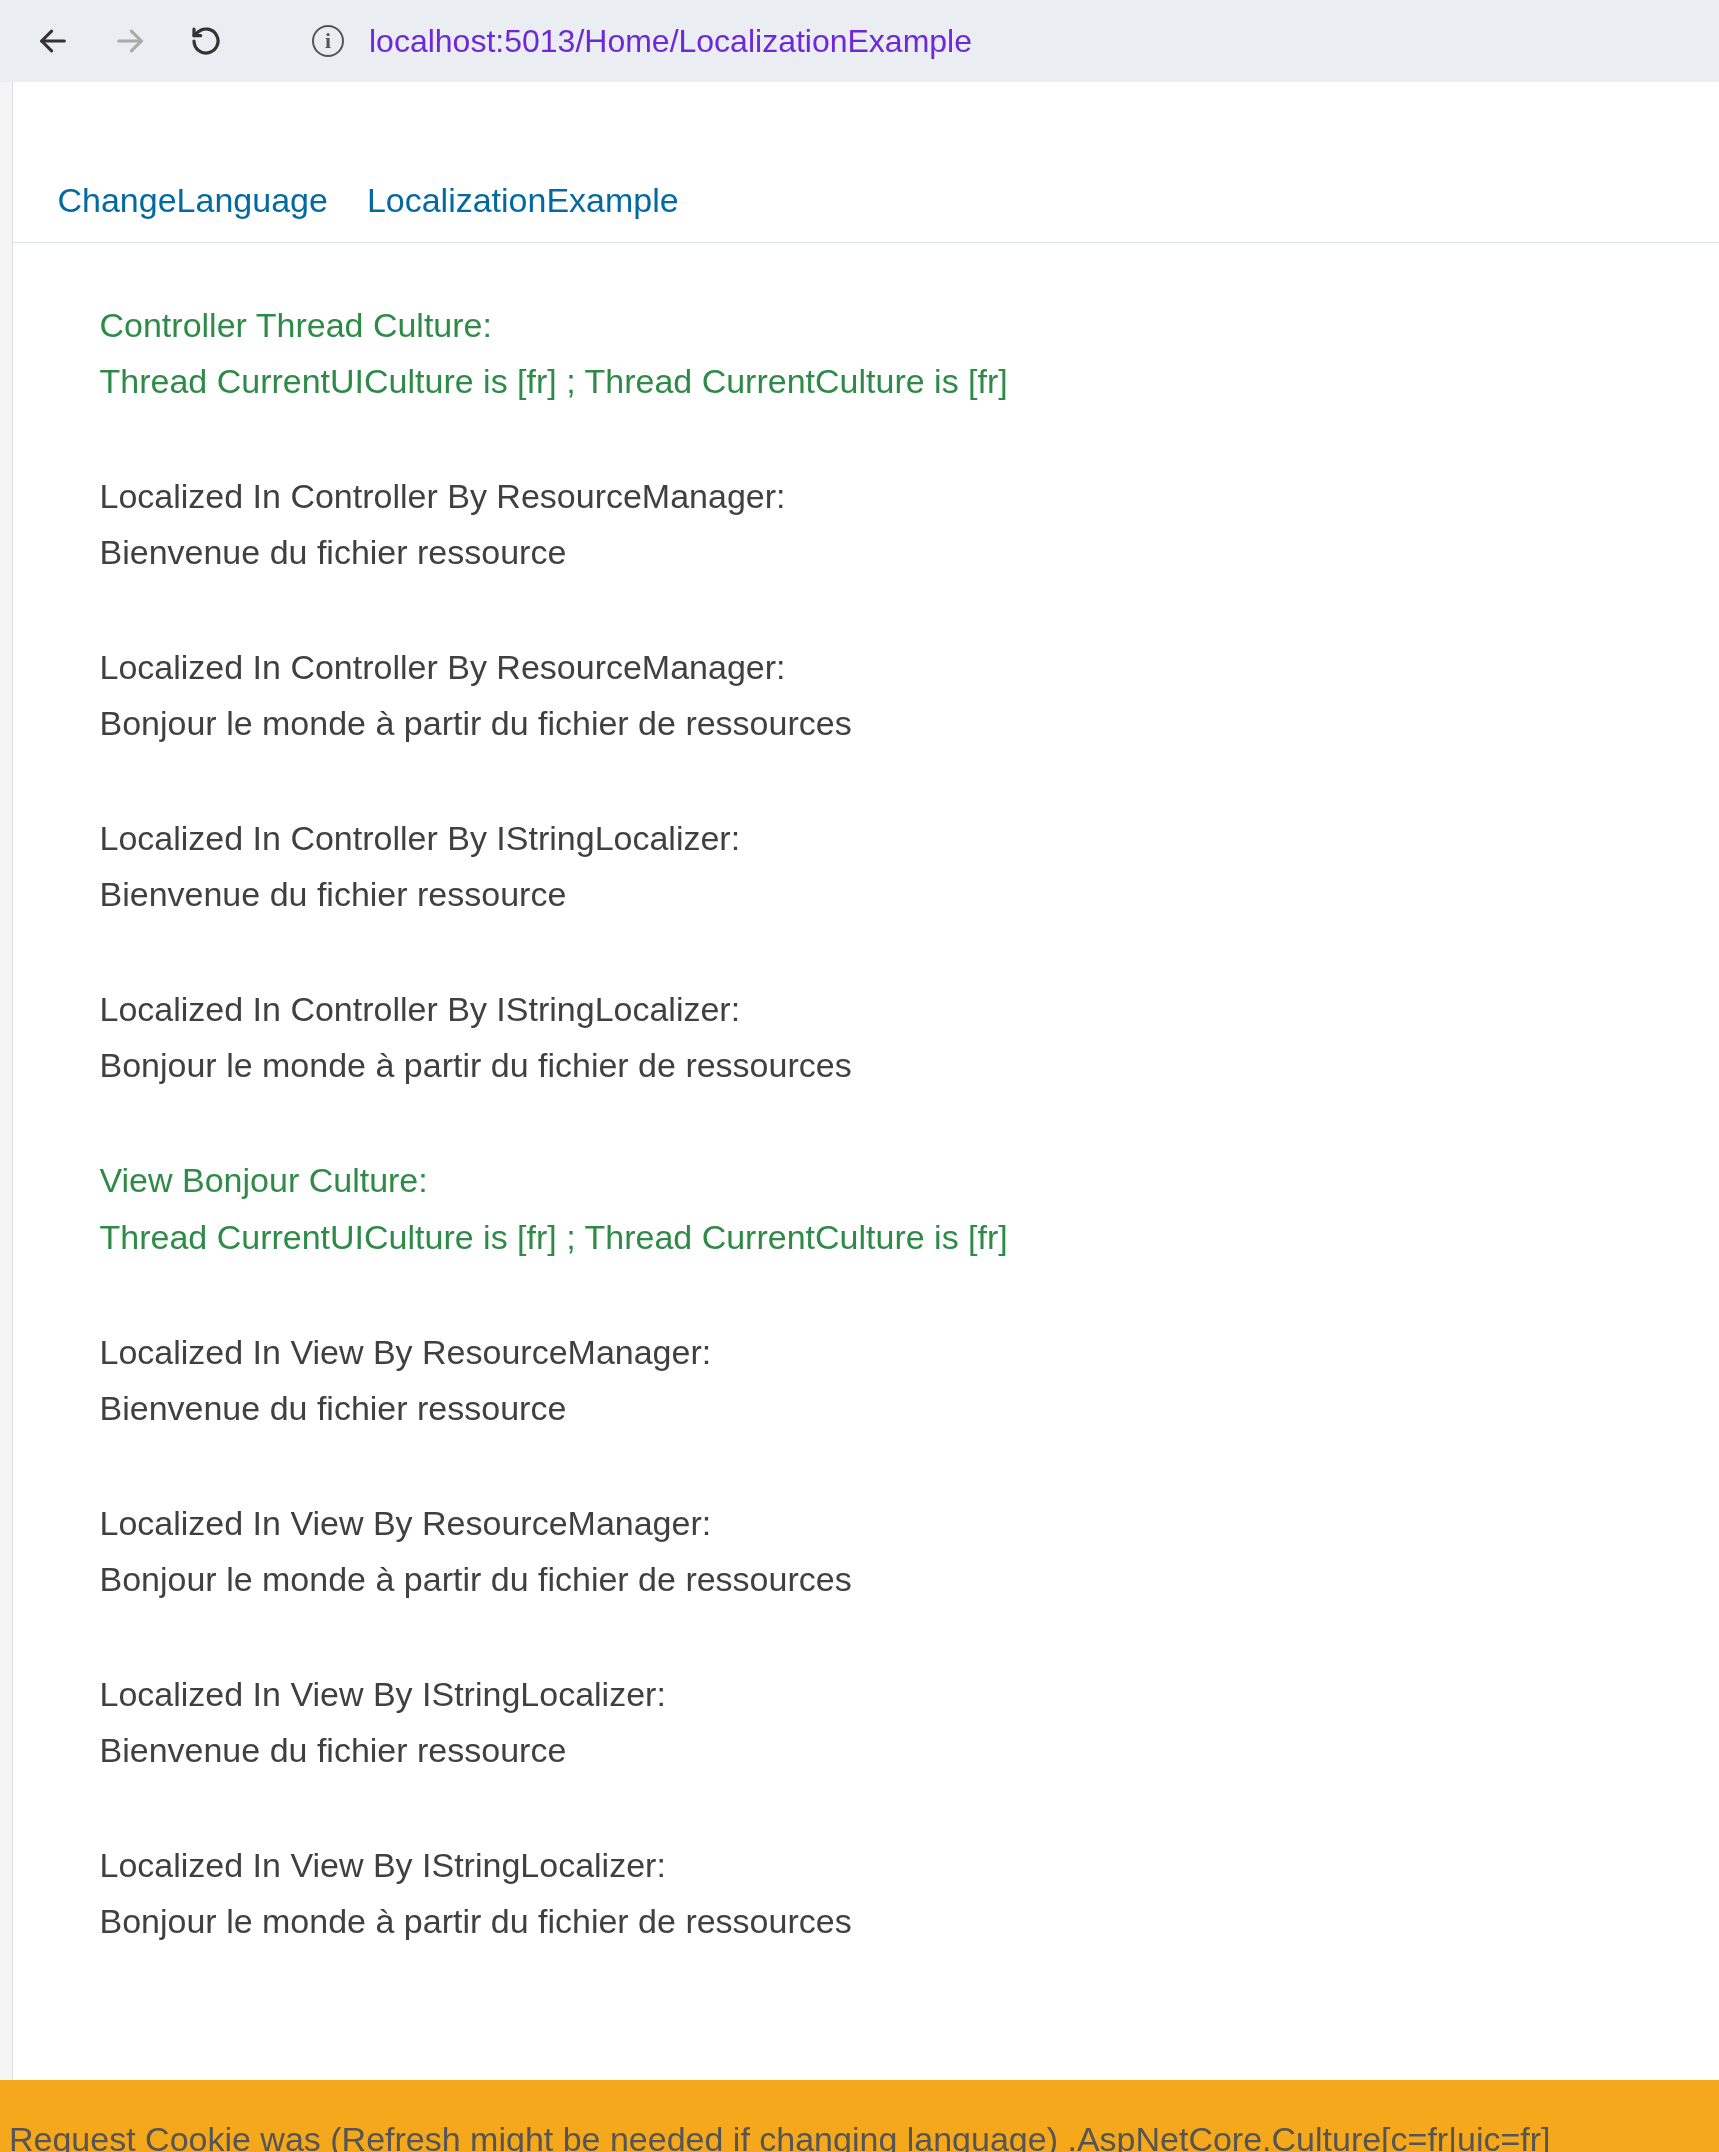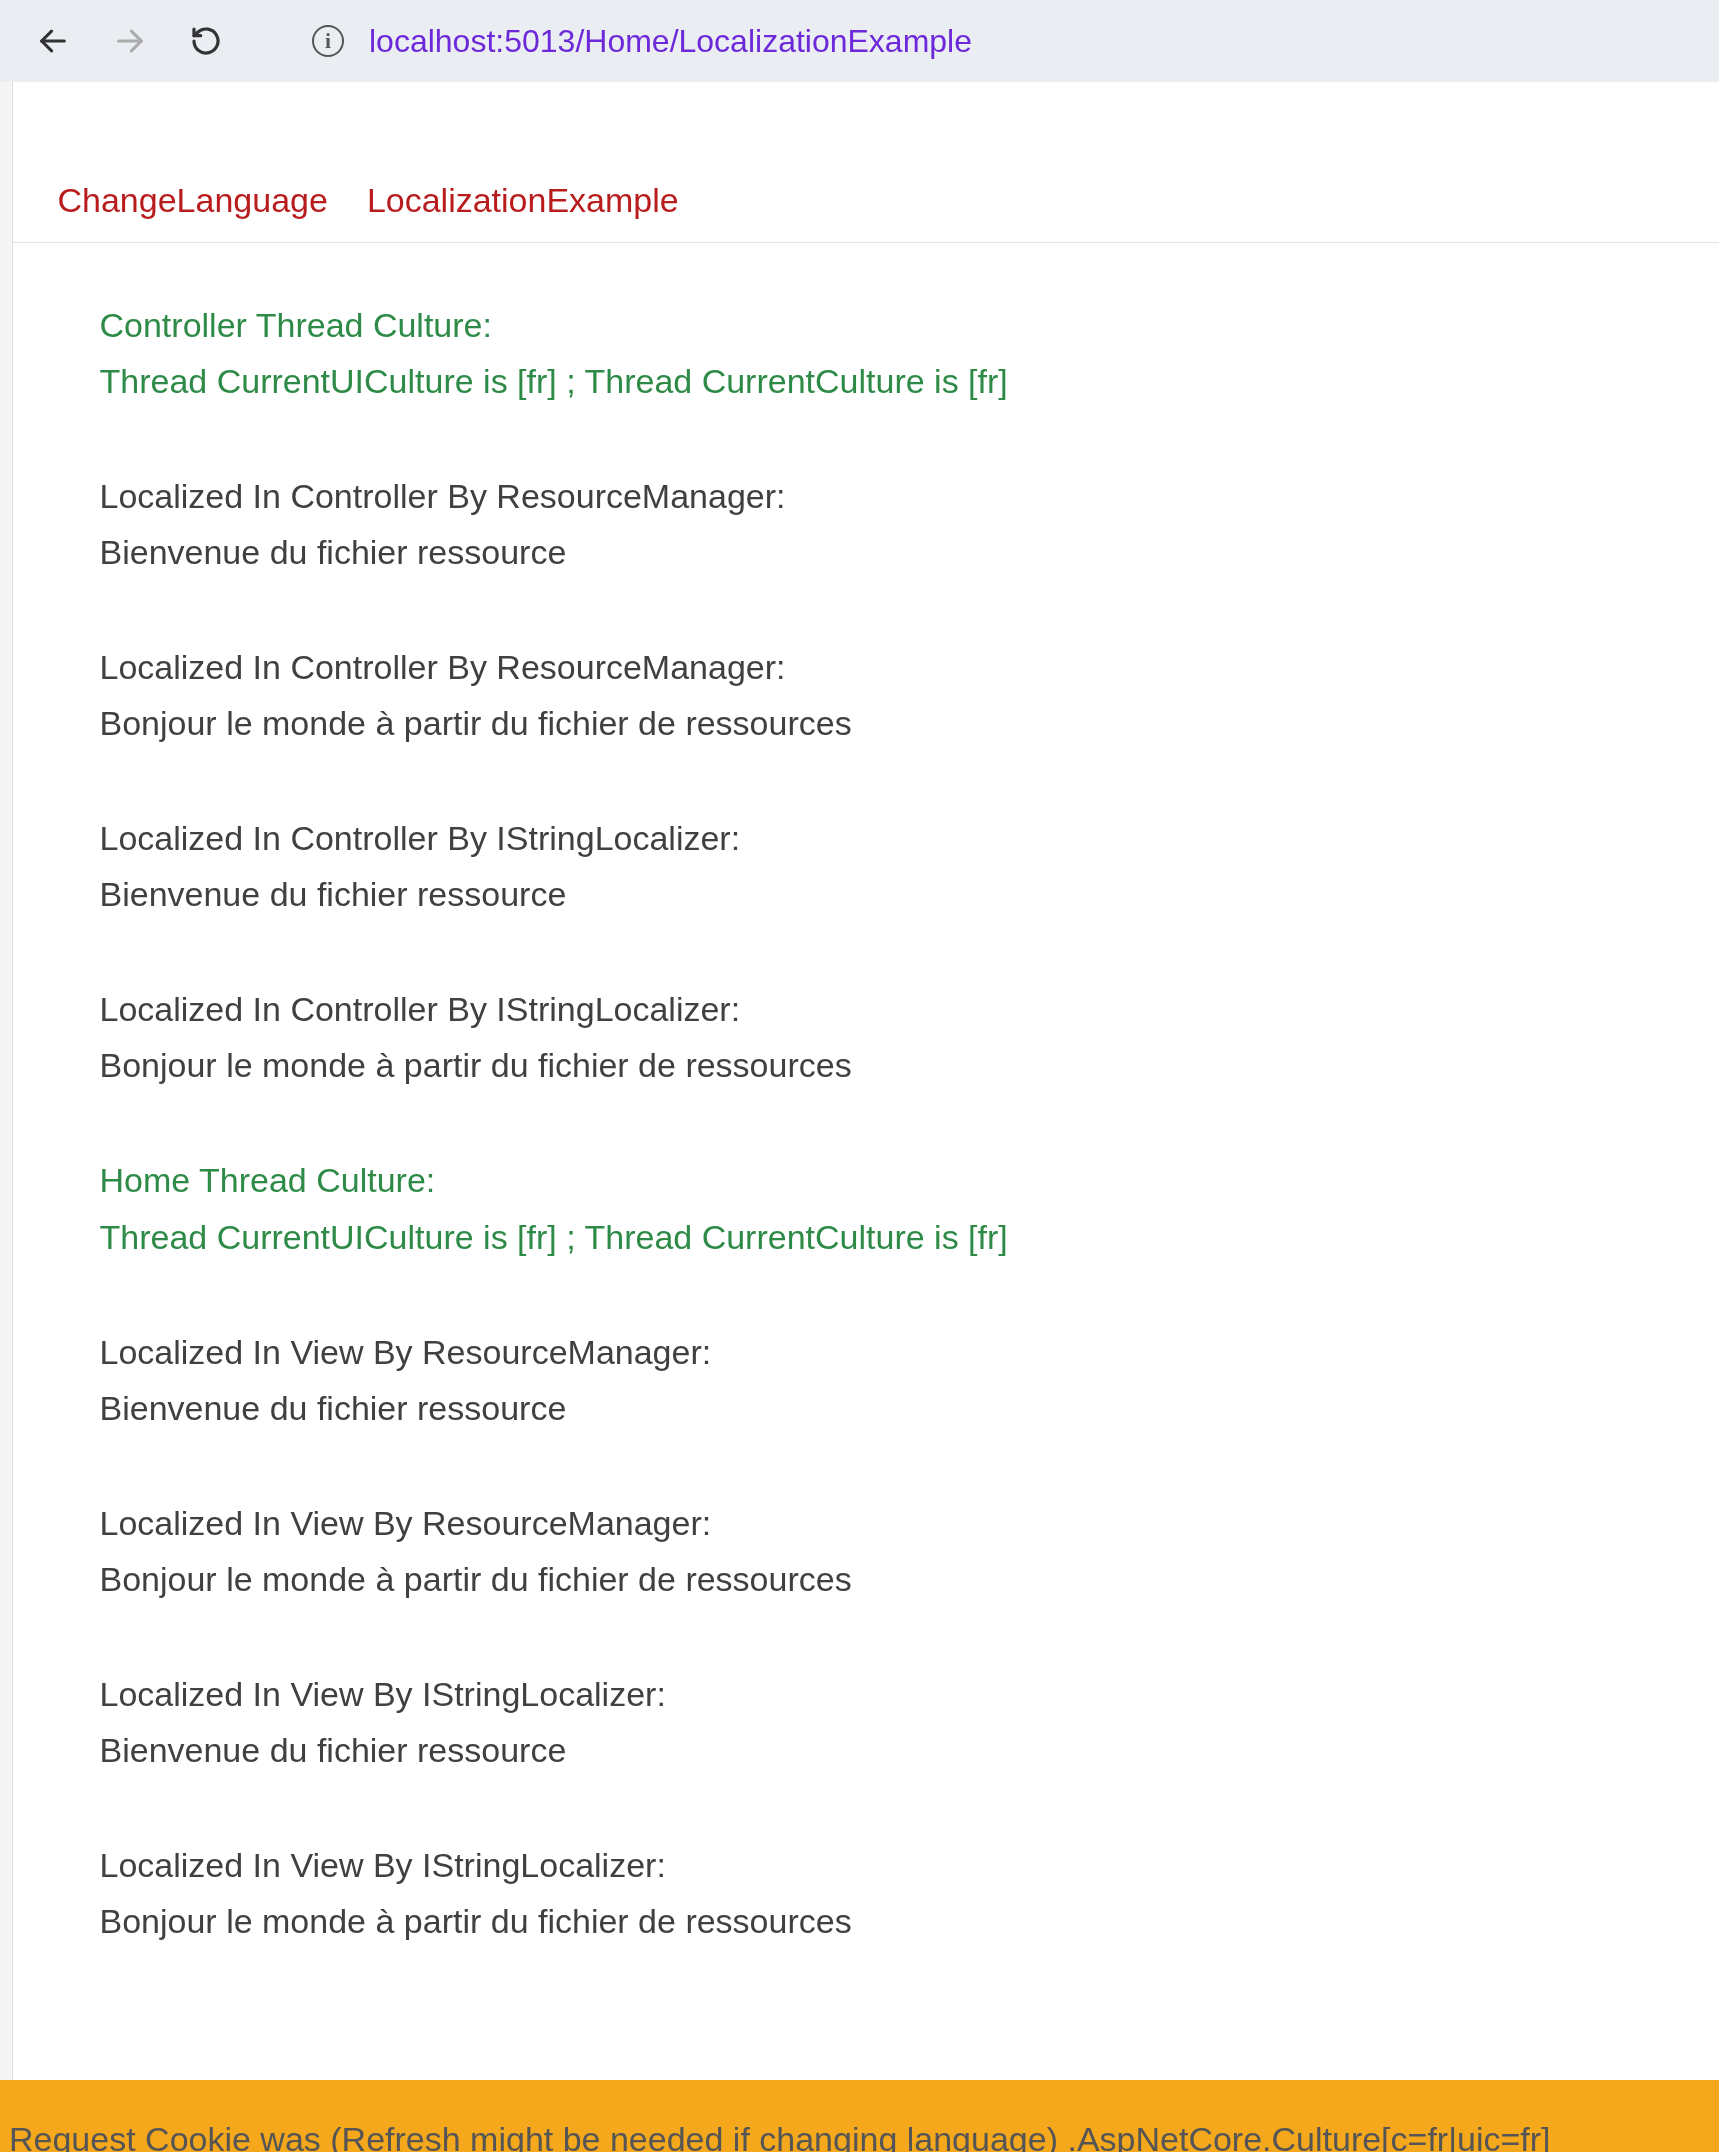--- a/index.html
+++ b/index.html
@@ -90,21 +90,21 @@
       display: flex;
       gap: 39px;
       padding: 0 45px 21.5px 45px;
       border-bottom: 1.8px solid #d8e8e0;
       margin-left: 12.5px;
       position: relative;
       z-index: 1;
     }
     .nav-tab {
       font-size: 34px;
-      color: #b91c1c;
+      color: #0369a1;
       cursor: pointer;
     }
     .content {
       padding: 54px 0 72px 87px;
       margin-left: 12.5px;
       position: relative;
       z-index: 1;
     }
     .block {
       margin-bottom: 59px;
@@ -182,21 +182,21 @@
     </div>
     <div class="block blue">
       <div>Localized In Controller By IStringLocalizer:</div>
       <div>Bienvenue du fichier ressource</div>
     </div>
     <div class="block blue">
       <div>Localized In Controller By IStringLocalizer:</div>
       <div>Bonjour le monde à partir du fichier de ressources</div>
     </div>
     <div class="block green">
-      <div>Home Thread Culture:</div>
+      <div>View Bonjour Culture:</div>
       <div>Thread CurrentUICulture is [fr] ; Thread CurrentCulture is [fr]</div>
     </div>
     <div class="block blue">
       <div>Localized In View By ResourceManager:</div>
       <div>Bienvenue du fichier ressource</div>
     </div>
     <div class="block blue">
       <div>Localized In View By ResourceManager:</div>
       <div>Bonjour le monde à partir du fichier de ressources</div>
     </div>

